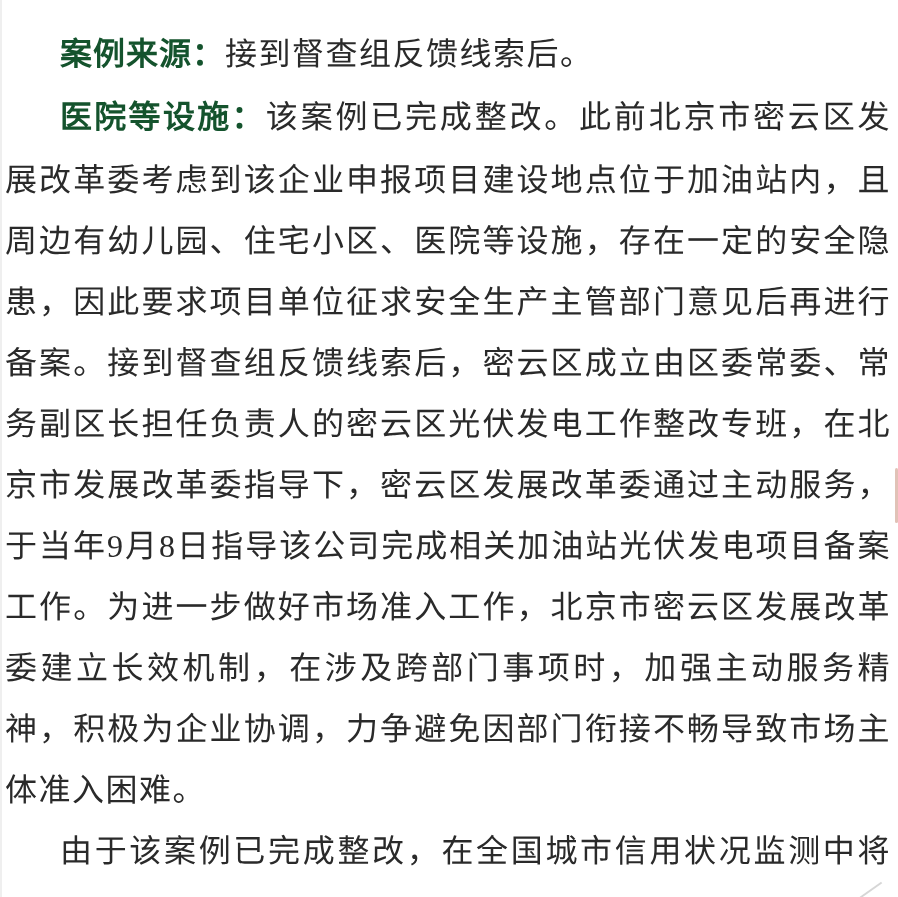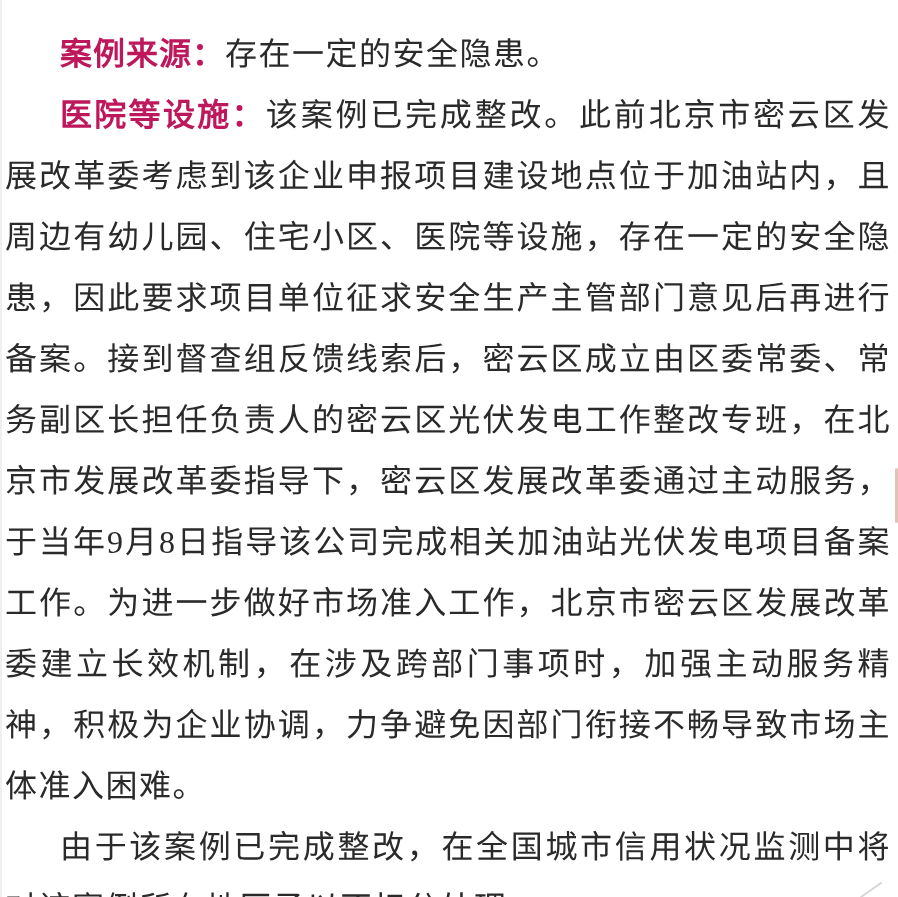--- a/index.html
+++ b/index.html
@@ -28,23 +28,23 @@
     font-size: 32px;
     line-height: 61px;
     letter-spacing: 1.5px;
     color: #2a2a2a;
     text-align: justify;
     text-indent: 55px;
     font-family: "Liberation Serif", serif;
   }
   .doc-paragraph .para-label {
     font-weight: bold;
-    color: #be185d;
+    color: #14532d;
     letter-spacing: 1px;
-    font-family: Liberation Sans, sans-serif;
+    font-family: Liberation Mono, monospace;
   }
   
   .edge-line-left {
     position: absolute;
     left: 0; top: 0;
     width: 2px; height: 897px;
     background: #e8e8e8;
     opacity: 0.7;
   }
   .red-smear {
@@ -63,21 +63,21 @@
     opacity: 0.8;
     transform: rotate(-35deg);
   }
 </style>
 </head>
 <body>
 
 <div class="page">
 
   <p class="doc-paragraph">
-    <span class="para-label">案例来源：</span><span>存在一定的安全隐患。</span>
+    <span class="para-label">案例来源：</span><span>接到督查组反馈线索后。</span>
   </p>
 
   <p class="doc-paragraph">
     <span class="para-label">医院等设施：</span><span>该案例已完成整改。此前北京市密云区发展改革委考虑到该企业申报项目建设地点位于加油站内，且周边有幼儿园、住宅小区、医院等设施，存在一定的安全隐患，因此要求项目单位征求安全生产主管部门意见后再进行备案。接到督查组反馈线索后，密云区成立由区委常委、常务副区长担任负责人的密云区光伏发电工作整改专班，在北京市发展改革委指导下，密云区发展改革委通过主动服务，于当年9月8日指导该公司完成相关加油站光伏发电项目备案工作。为进一步做好市场准入工作，北京市密云区发展改革委建立长效机制，在涉及跨部门事项时，加强主动服务精神，积极为企业协调，力争避免因部门衔接不畅导致市场主体准入困难。</span>
   </p>
 
   <p class="doc-paragraph">
     <span class="para-label"></span><span>由于该案例已完成整改，在全国城市信用状况监测中将对该案例所在地区予以不扣分处理。</span>
   </p>
 

